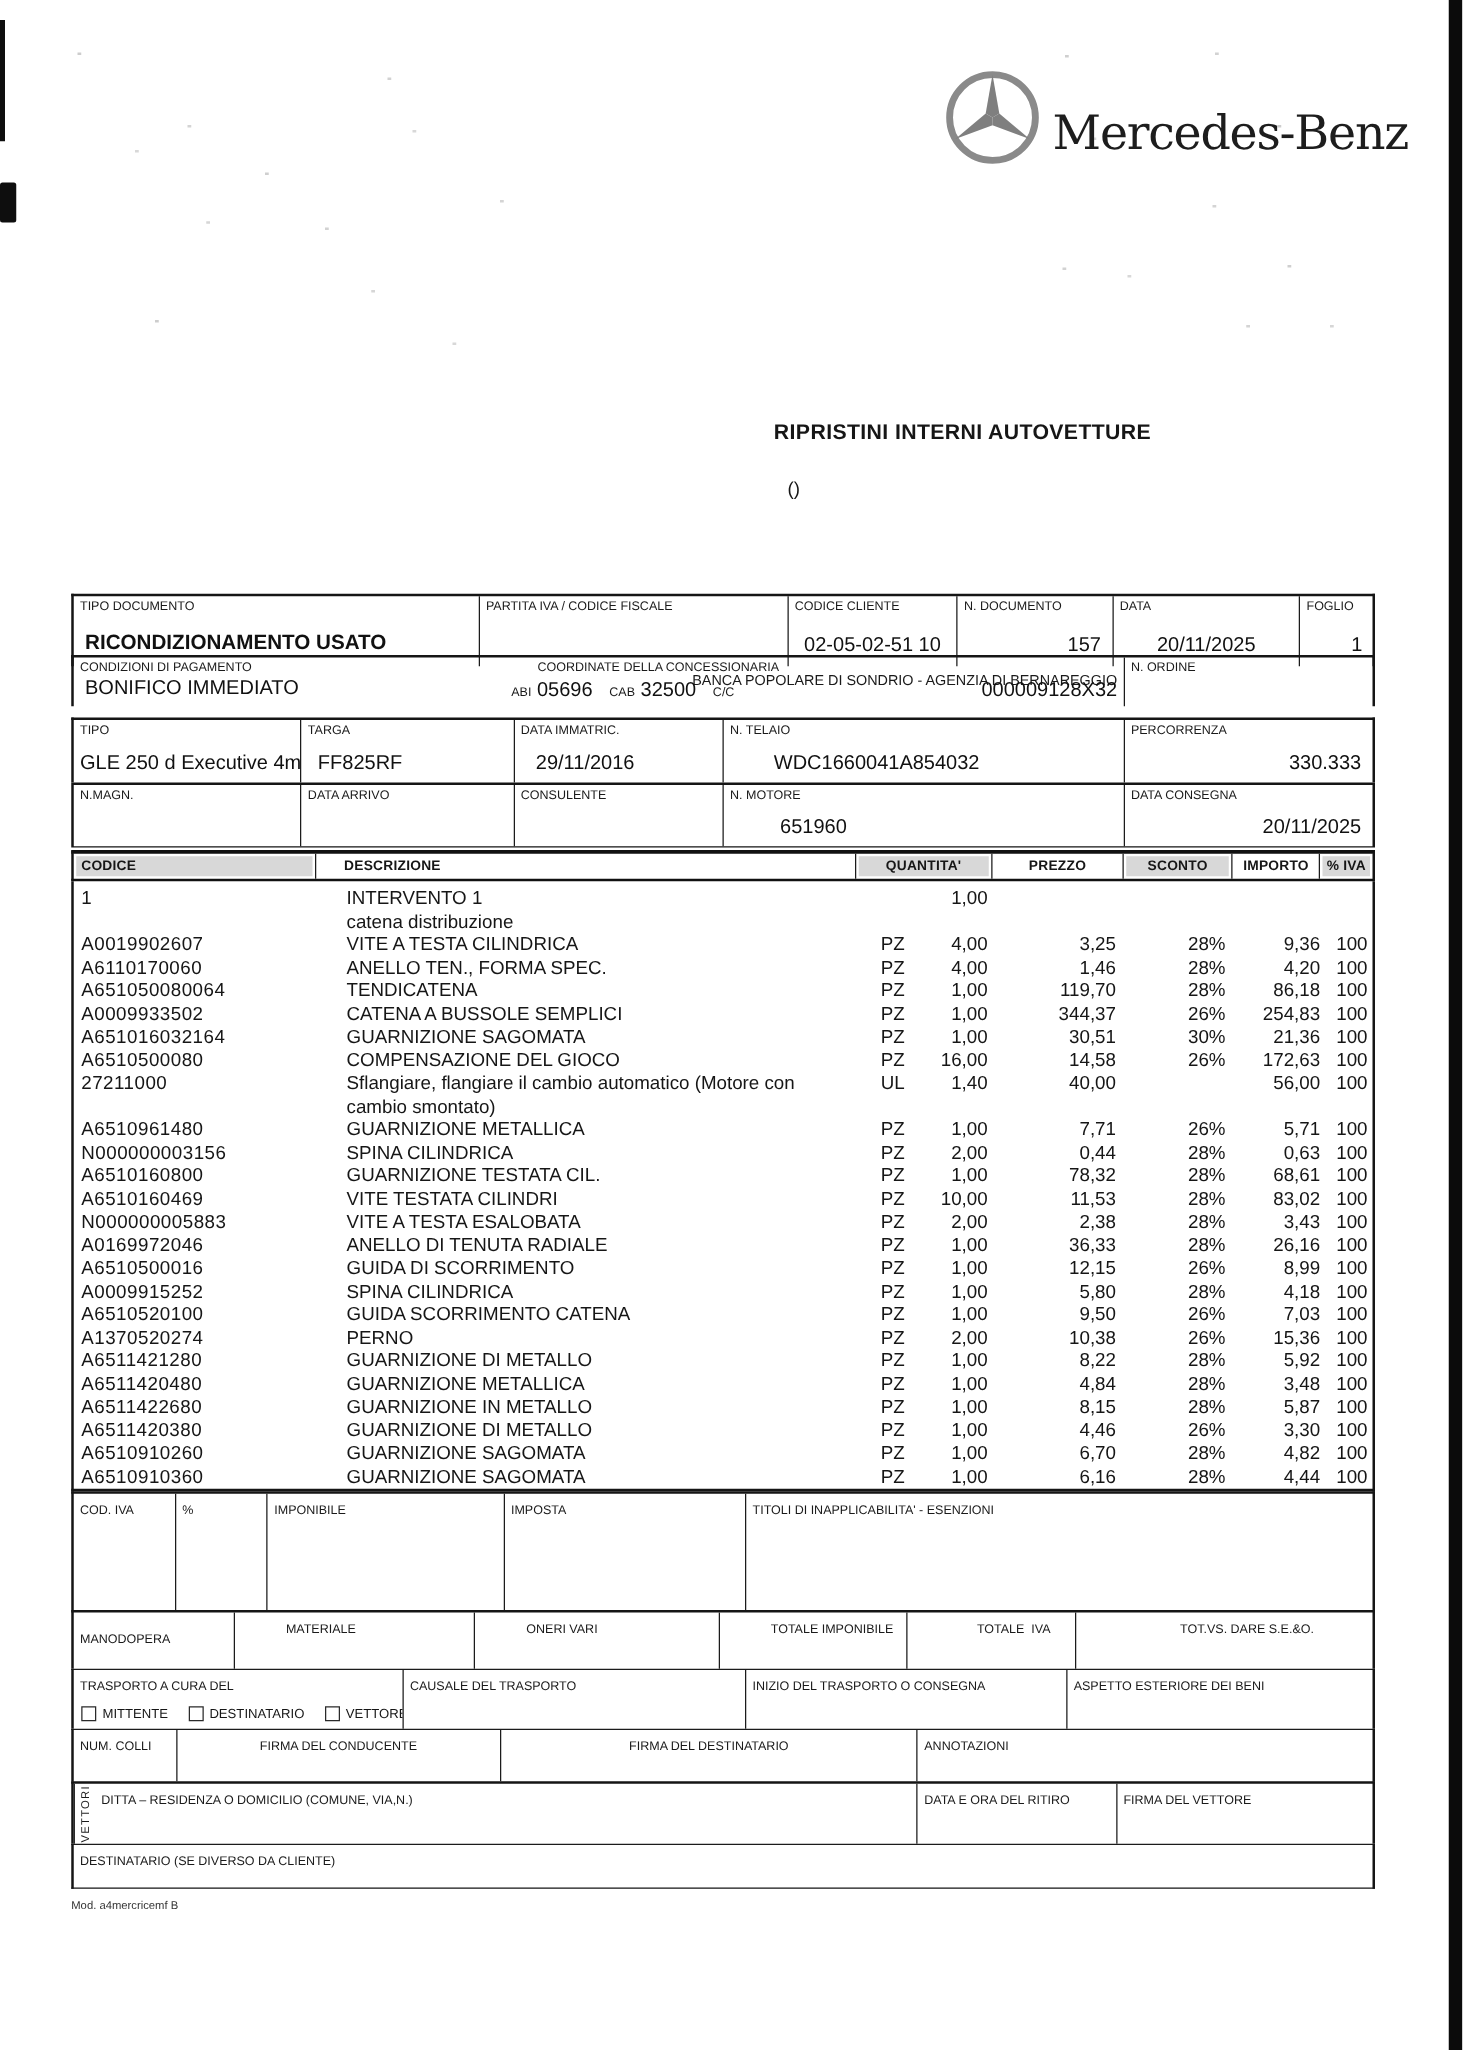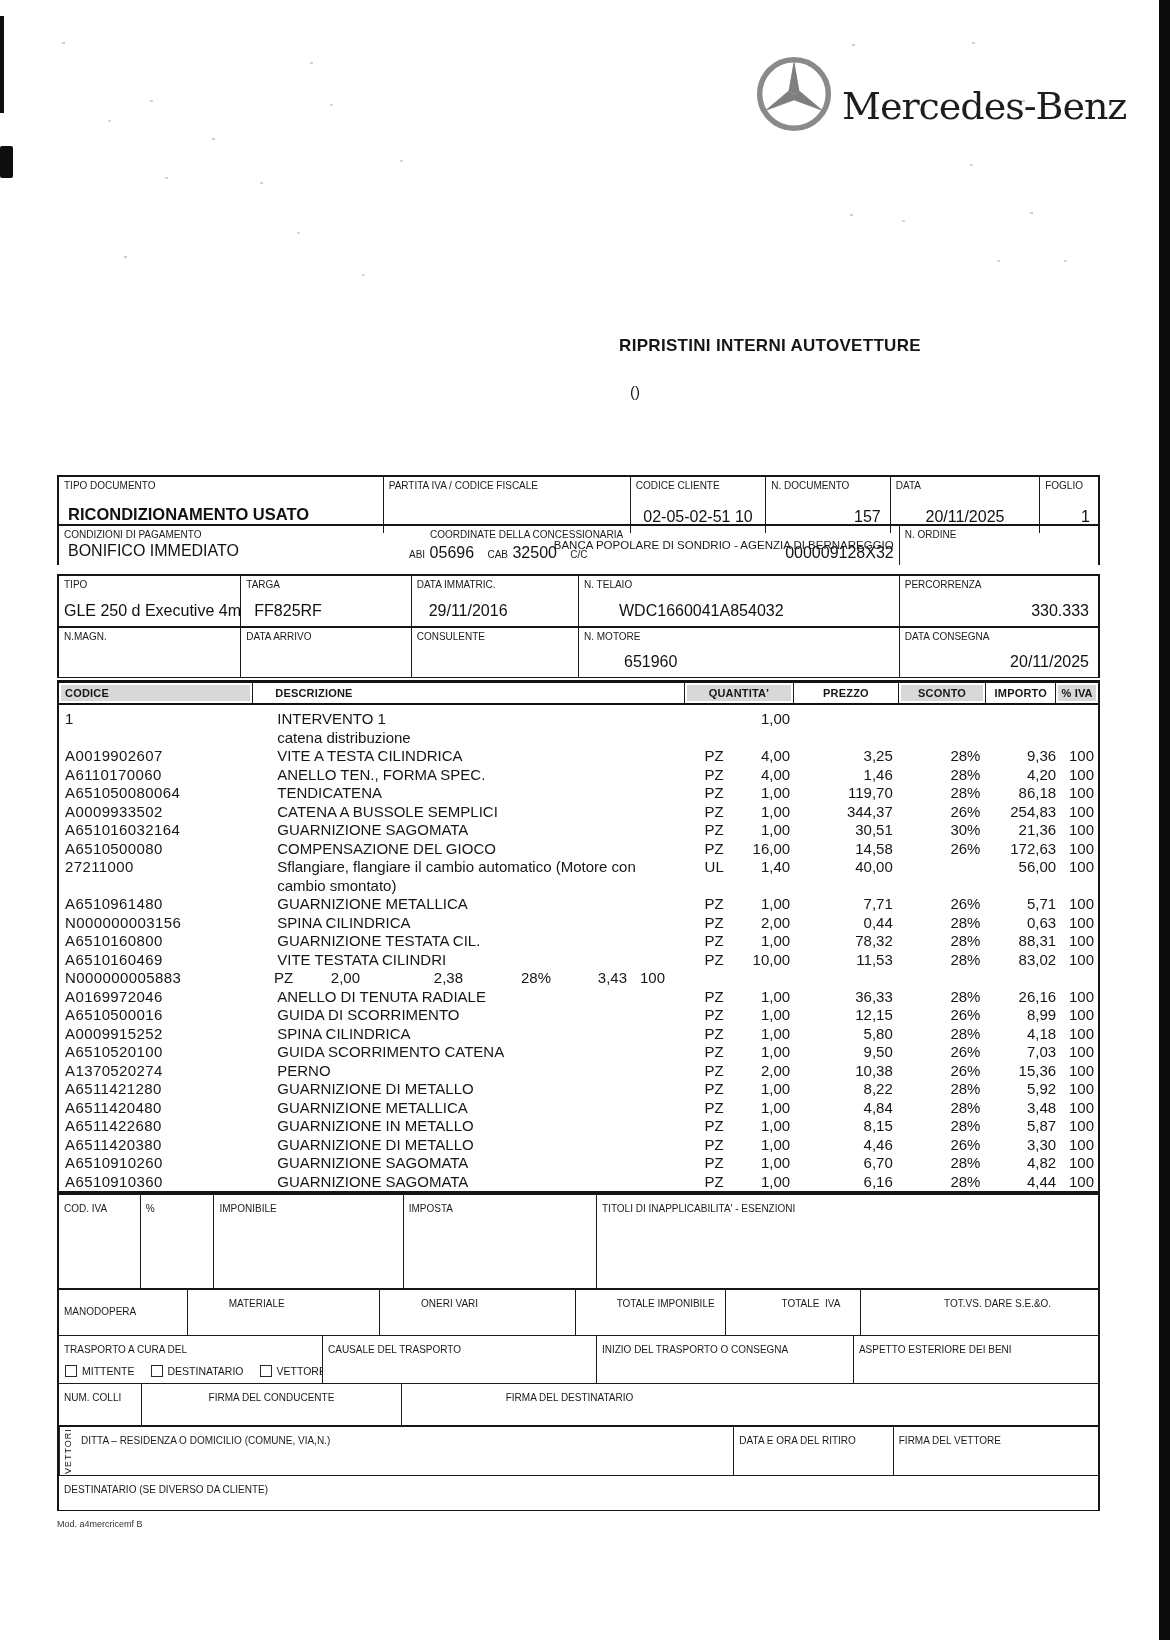--- a/index.html
+++ b/index.html
@@ -370,39 +370,40 @@
 
       <div class="prow">
         <span class="pc code">A6510160800</span>
         <span class="pc desc">GUARNIZIONE TESTATA CIL.</span>
         <span class="pc qty">
           <span class="unit">PZ</span>
           <span class="q">1,00</span>
         </span>
         <span class="pc price">78,32</span>
         <span class="pc disc">28%</span>
-        <span class="pc amount">88,31</span>
+        <span class="pc amount">68,61</span>
         <span class="pc vat">100</span>
       </div>
 
       <div class="prow">
         <span class="pc code">A6510160469</span>
         <span class="pc desc">VITE TESTATA CILINDRI</span>
         <span class="pc qty">
           <span class="unit">PZ</span>
           <span class="q">10,00</span>
         </span>
         <span class="pc price">11,53</span>
         <span class="pc disc">28%</span>
         <span class="pc amount">83,02</span>
         <span class="pc vat">100</span>
       </div>
 
       <div class="prow">
         <span class="pc code">N000000005883</span>
+        <span class="pc desc">VITE A TESTA ESALOBATA</span>
         <span class="pc qty">
           <span class="unit">PZ</span>
           <span class="q">2,00</span>
         </span>
         <span class="pc price">2,38</span>
         <span class="pc disc">28%</span>
         <span class="pc amount">3,43</span>
         <span class="pc vat">100</span>
       </div>
 
@@ -589,20 +590,21 @@
       </div>
       <div class="fcell" style="width:275px;"><span class="lbl">CAUSALE DEL TRASPORTO</span></div>
       <div class="fcell" style="width:258px;"><span class="lbl">INIZIO DEL TRASPORTO O CONSEGNA</span></div>
       <div class="fcell" style="width:245px;"><span class="lbl">ASPETTO ESTERIORE DEI BENI</span></div>
     </div>
 
     <div class="frow thin" style="height:42px;">
       <div class="fcell" style="width:83px;"><span class="lbl">NUM. COLLI</span></div>
       <div class="fcell center" style="width:260px;"><span class="lbl">FIRMA DEL CONDUCENTE</span></div>
       <div class="fcell center" style="width:335px;"><span class="lbl">FIRMA DEL DESTINATARIO</span></div>
+      <div class="fcell" style="width:365px;"><span class="lbl">ANNOTAZIONI</span></div>
     </div>
 
     <div class="frow" style="height:50px;">
       <div class="fcell vettori-strip" style="width:17px;">
           <span class="lbl" style="font-size:9px;">VETTORI</span>
         </div>
       <div class="fcell" style="width:661px;"><span class="lbl">DITTA – RESIDENZA O DOMICILIO (COMUNE, VIA,N.)</span></div>
       <div class="fcell" style="width:160px;"><span class="lbl">DATA E ORA DEL RITIRO</span></div>
       <div class="fcell" style="width:205px;"><span class="lbl">FIRMA DEL VETTORE</span></div>
     </div>

